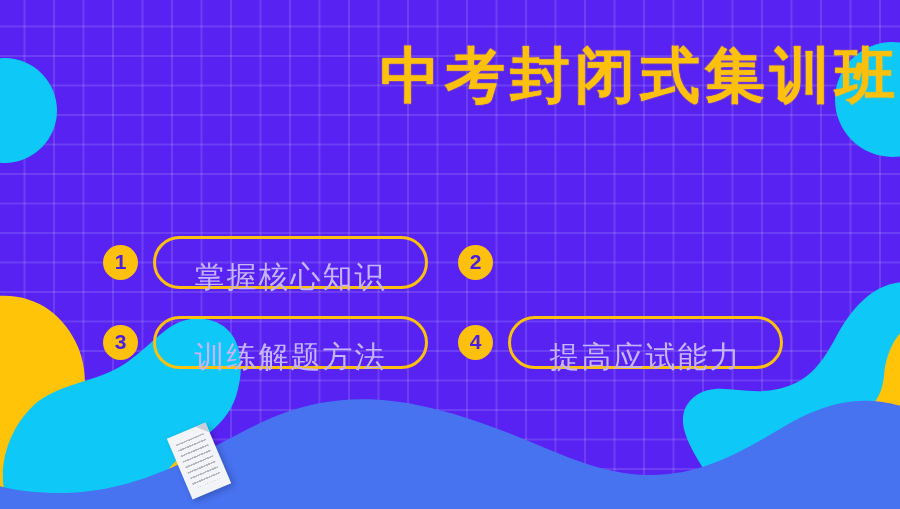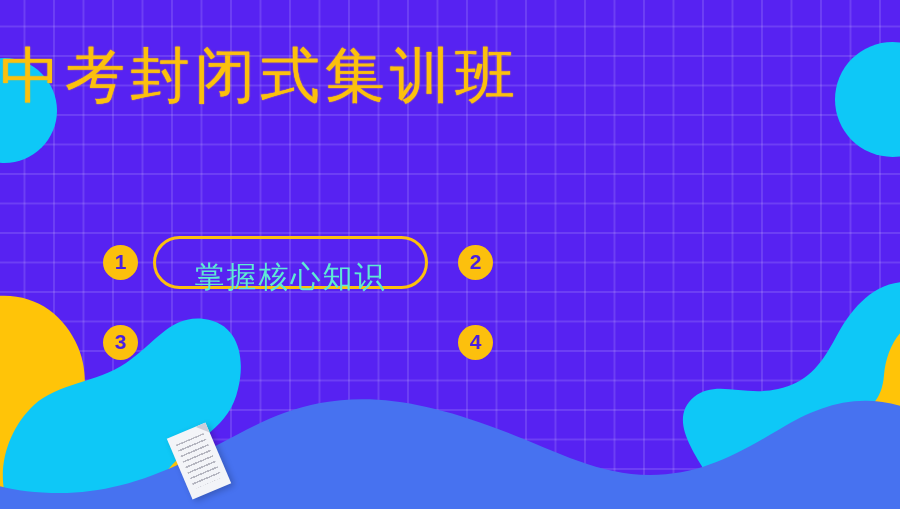--- a/index.html
+++ b/index.html
@@ -103,23 +103,23 @@
     z-index: 8;
     width: 100%;
     height: 100%;
   }
 
   .title {
     position: absolute;
     top: 44px;
     left: 0;
     right: 0;
-    text-align: left;
+    text-align: right;
     font-size: 60px;
-    font-weight: 400;
+    font-weight: 700;
     letter-spacing: 5px;
     color: #fcc00d;
     line-height: 1.08;
     text-shadow: 0 0 1px #fcc00d, 0 0 2px rgba(252,192,13,0.55);
   }
 
   .items {
     position: absolute;
     top: 222px;
     left: 103px;
@@ -158,21 +158,21 @@
     border: 3px solid #fcc00d;
     border-radius: 28px;
     display: flex;
     align-items: center;
     justify-content: center;
     box-sizing: border-box;
   }
   .item-label {
     font-size: 30px;
     font-weight: 500;
-    color: #5eead4;
+    color: #c4b5fd;
     letter-spacing: 2px;
     line-height: 1;
     margin-top: 30px;
   }
 </style>
 </head>
 <body>
 
 <div id="poster">
 
@@ -210,21 +210,27 @@
           <span class="item-label">掌握核心知识</span>
         </div>
       </div>
 
       <div class="item">
         <div class="item-num">2</div>
       </div>
 
       <div class="item">
         <div class="item-num">3</div>
+        <div class="item-pill">
+          <span class="item-label">训练解题方法</span>
+        </div>
       </div>
 
       <div class="item">
         <div class="item-num">4</div>
+        <div class="item-pill">
+          <span class="item-label">提高应试能力</span>
+        </div>
       </div>
 
     </div>
   </div>
 </div>
 
 </body></html>

